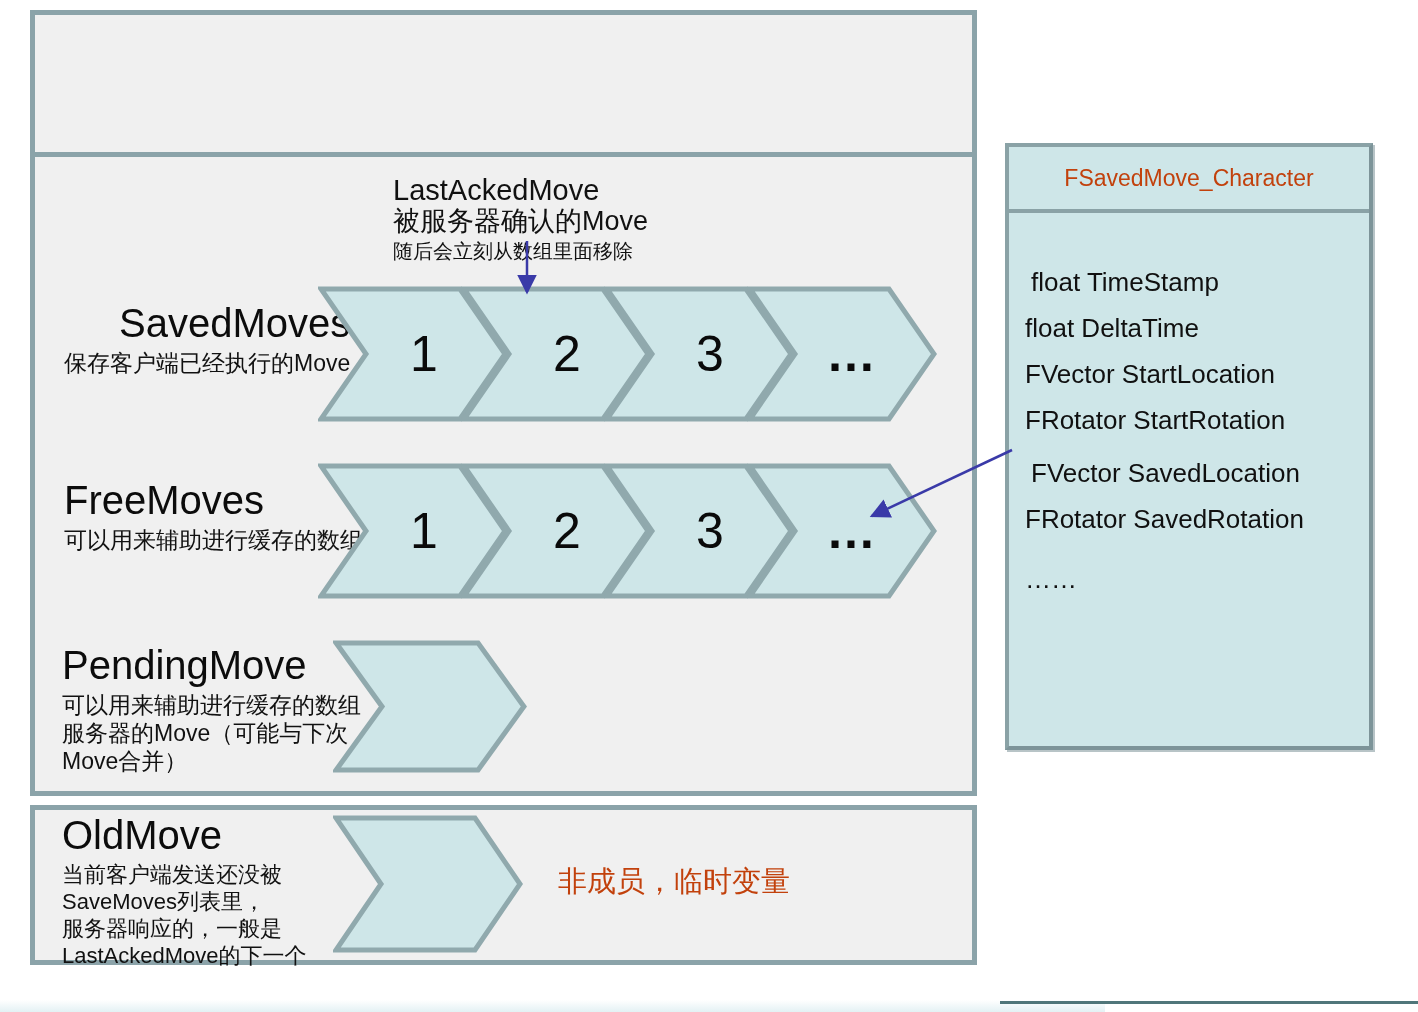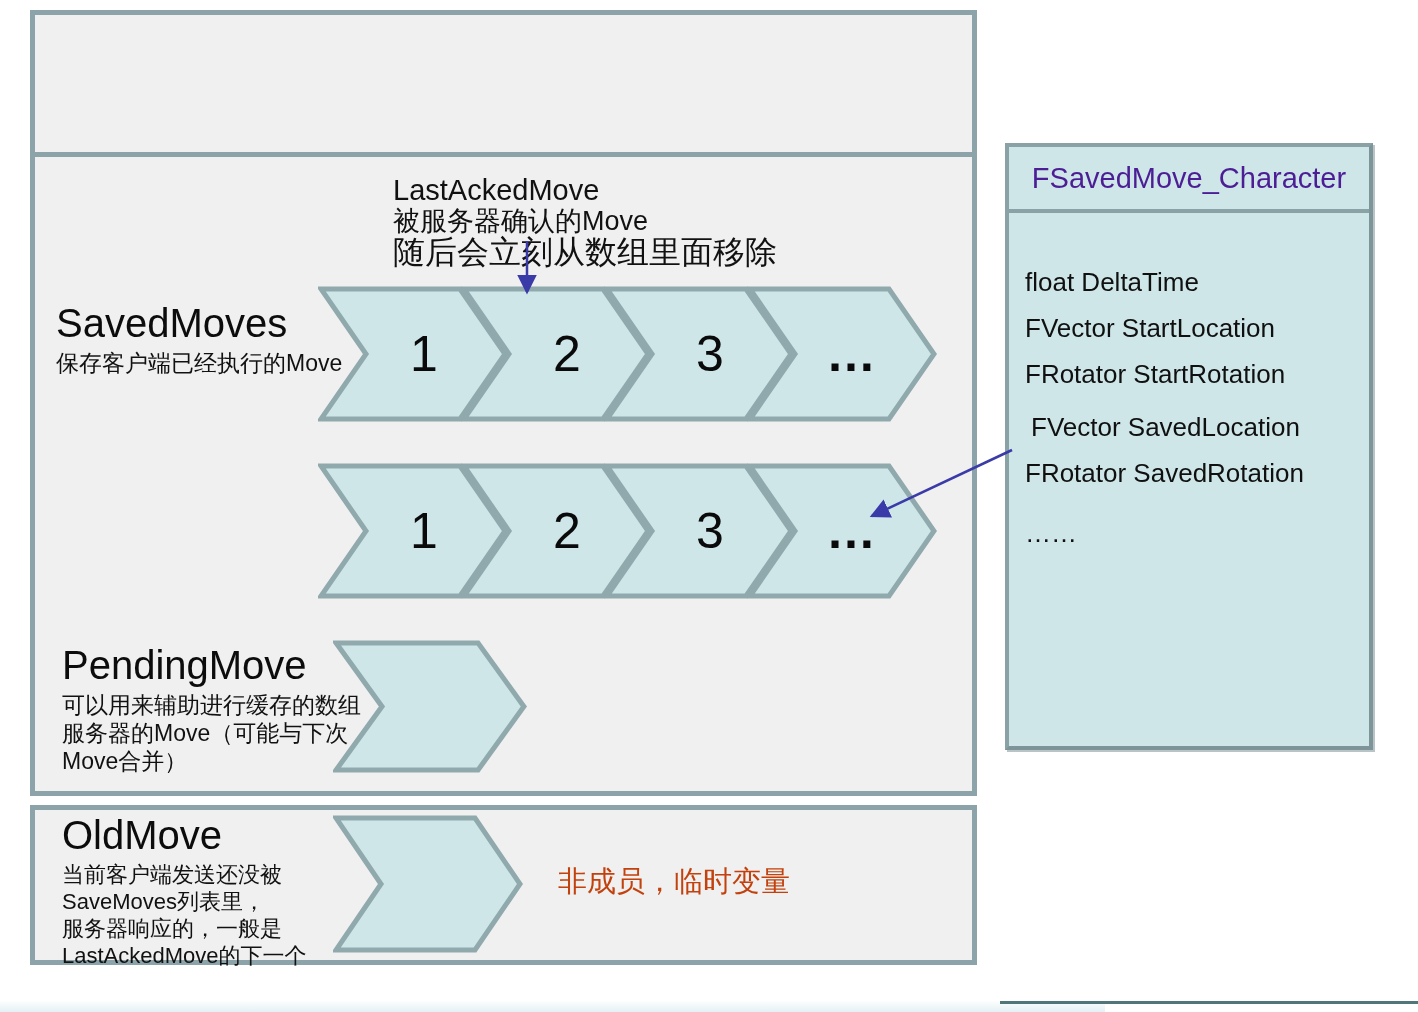--- a/index.html
+++ b/index.html
@@ -17,26 +17,26 @@
 
   .main-title{
     position:absolute;left:30px;top:10px;width:947px;height:142px;
     display:flex;align-items:center;justify-content:center;
     font-size:37px;letter-spacing:0px;color:#151515;
   }
 
   .annotation{position:absolute;left:393px;top:175px;line-height:31px;}
   .annotation .a1{font-size:29px;}
   .annotation .a2{font-size:27px;}
-  .annotation .a3{font-size:32px;font-family:Liberation Sans, sans-serif;}
+  .annotation .a3{font-size:20px;font-family:Liberation Mono, monospace;}
 
   .row-label{position:absolute;}
   .row-label .name{font-size:40px;color:#0c0c0c;line-height:46px;}
   .row-label .desc{font-size:23px;line-height:28px;margin-top:3px;}
-  .lbl-saved{left:56px;top:300px;}
+  .lbl-saved{left:64px;top:300px;text-align:right;}
   .lbl-free{left:64px;top:477px;}
   .lbl-pending{left:62px;top:642px;}
   .lbl-old{left:62px;top:812px;}
   .lbl-old .desc{font-size:22px;line-height:27px;}
 
   .chevron{position:absolute;width:190px;height:136px;}
   .chevron svg{position:absolute;left:0;top:0;width:100%;height:100%;}
   .chevron .num{
     position:absolute;inset:0;display:flex;align-items:center;justify-content:center;
     padding-left:22px;font-size:50px;color:#0a0a0a;
@@ -48,21 +48,21 @@
     font-family:"Liberation Serif","DejaVu Serif",serif;color:#c2410c;
   }
 
   .fsm-box{
     position:absolute;left:1005px;top:143px;width:368px;height:607px;box-sizing:border-box;
     background:#cee6e8;border:4px solid #8aa2a6;border-right-color:#7d9499;border-bottom-color:#7d9499;
     box-shadow:2px 2px 0 rgba(125,148,153,0.55);
   }
   .fsm-header{
     height:62px;border-bottom:4px solid #8aa2a6;display:flex;align-items:center;justify-content:center;
-    font-size:29px;color:#4c1d95;
+    font-size:23px;color:#c2410c;
   }
   .fsm-fields{position:absolute;left:16px;top:112px;right:8px;}
   .fsm-field{font-size:26px;line-height:46px;height:46px;color:#101010;white-space:nowrap;}
   .fsm-field.gap-sm{margin-top:7px;}
   .fsm-field.gap-lg{margin-top:14px;}
 
   .arrow-layer{position:absolute;left:0;top:0;width:1418px;height:1012px;pointer-events:none;}
 
   .bottom-band{
     position:absolute;left:0;top:1000px;width:1105px;height:12px;
@@ -106,20 +106,24 @@
       </svg>
     <span class="num">3</span>
   </div>
   <div class="chevron" style="left:747px;top:286px;">
     <svg viewBox="0 0 190 136" preserveAspectRatio="none">
         <polygon points="3,3 142,3 187,68 142,133 3,133 48,68" fill="#cee6e8" stroke="#90a9ad" stroke-width="5"></polygon>
       </svg>
     <span class="num dots">…</span>
   </div>
 
+  <div class="row-label lbl-free">
+    <div class="name">FreeMoves</div>
+    <div class="desc">可以用来辅助进行缓存的数组</div>
+  </div>
   <div class="chevron" style="left:318px;top:463px;">
     <svg viewBox="0 0 190 136" preserveAspectRatio="none">
         <polygon points="3,3 142,3 187,68 142,133 3,133 48,68" fill="#cee6e8" stroke="#90a9ad" stroke-width="5"></polygon>
       </svg>
     <span class="num">1</span>
   </div>
   <div class="chevron" style="left:461px;top:463px;">
     <svg viewBox="0 0 190 136" preserveAspectRatio="none">
         <polygon points="3,3 142,3 187,68 142,133 3,133 48,68" fill="#cee6e8" stroke="#90a9ad" stroke-width="5"></polygon>
       </svg>
@@ -161,20 +165,21 @@
   <div class="chevron" style="left:333px;top:815px;width:190px;height:138px;">
     <svg viewBox="0 0 190 136" preserveAspectRatio="none">
         <polygon points="3,3 142,3 187,68 142,133 3,133 48,68" fill="#cee6e8" stroke="#90a9ad" stroke-width="5"></polygon>
       </svg>
   </div>
   <div class="note-temp">非成员，临时变量</div>
 
   <div class="fsm-box">
     <div class="fsm-header">FSavedMove_Character</div>
     <div class="fsm-fields">
+      <div class="fsm-field" style="padding-left:6px;">float TimeStamp</div>
       <div class="fsm-field">float DeltaTime</div>
       <div class="fsm-field">FVector StartLocation</div>
       <div class="fsm-field">FRotator StartRotation</div>
       <div class="fsm-field gap-sm" style="padding-left:6px;">FVector SavedLocation</div>
       <div class="fsm-field">FRotator SavedRotation</div>
       <div class="fsm-field gap-lg">……</div>
     </div>
   </div>
 
   <svg class="arrow-layer">

